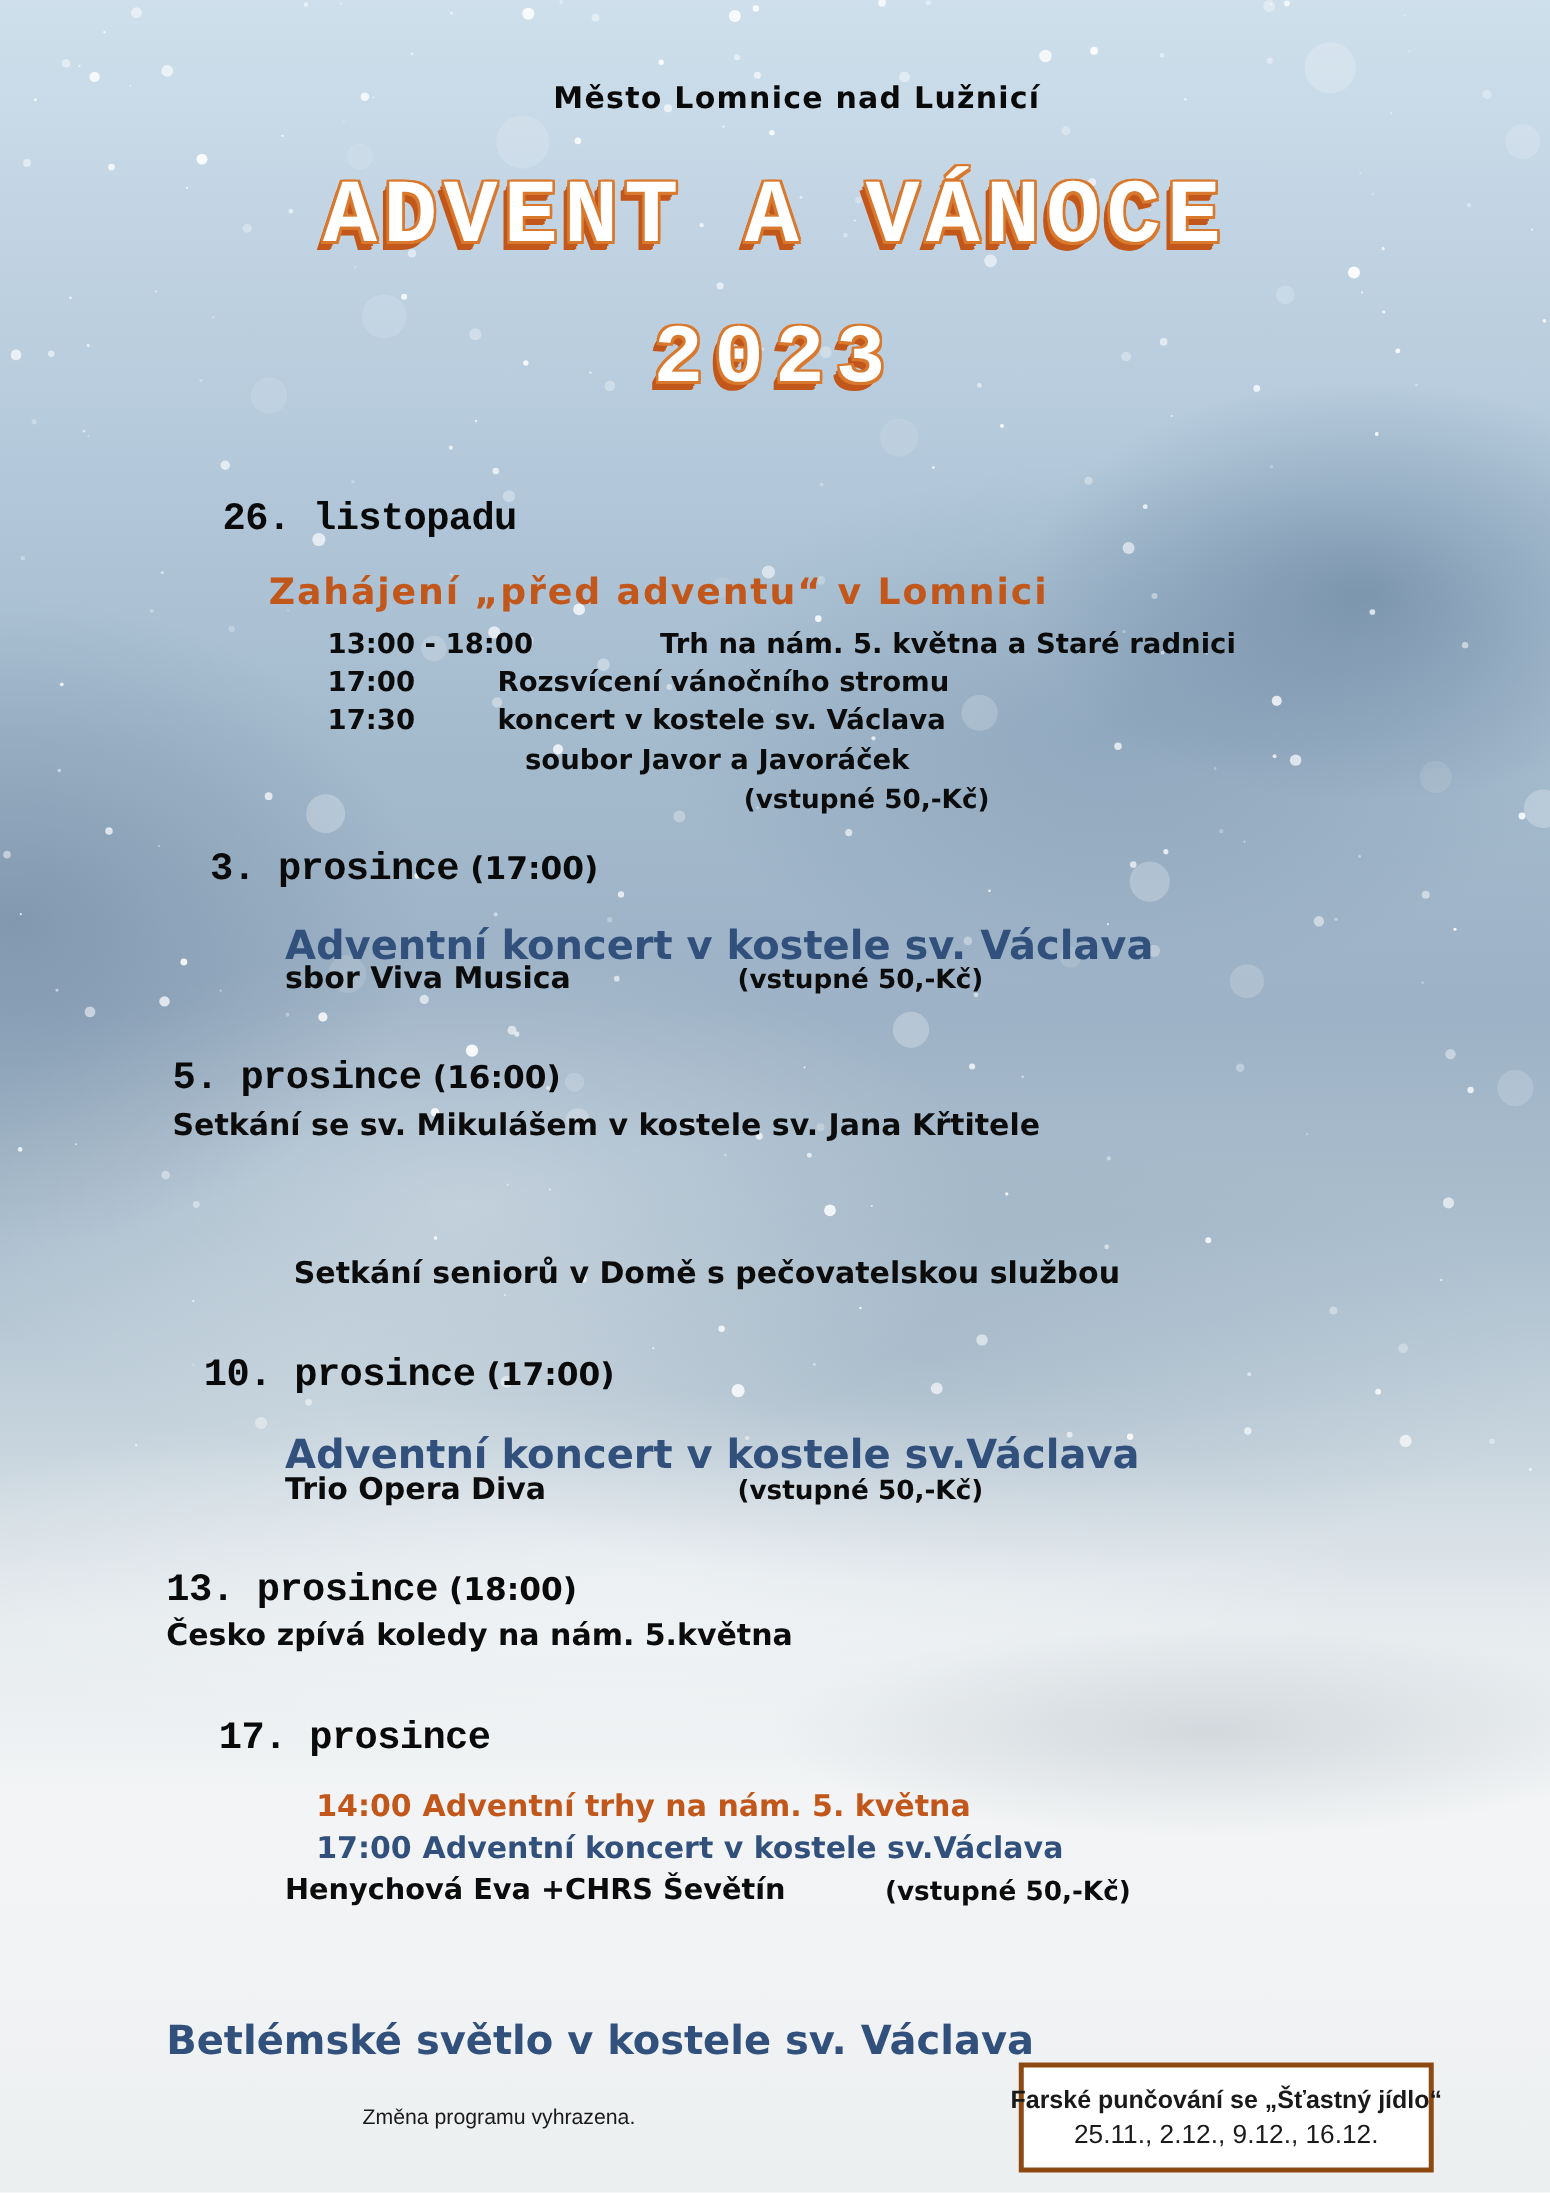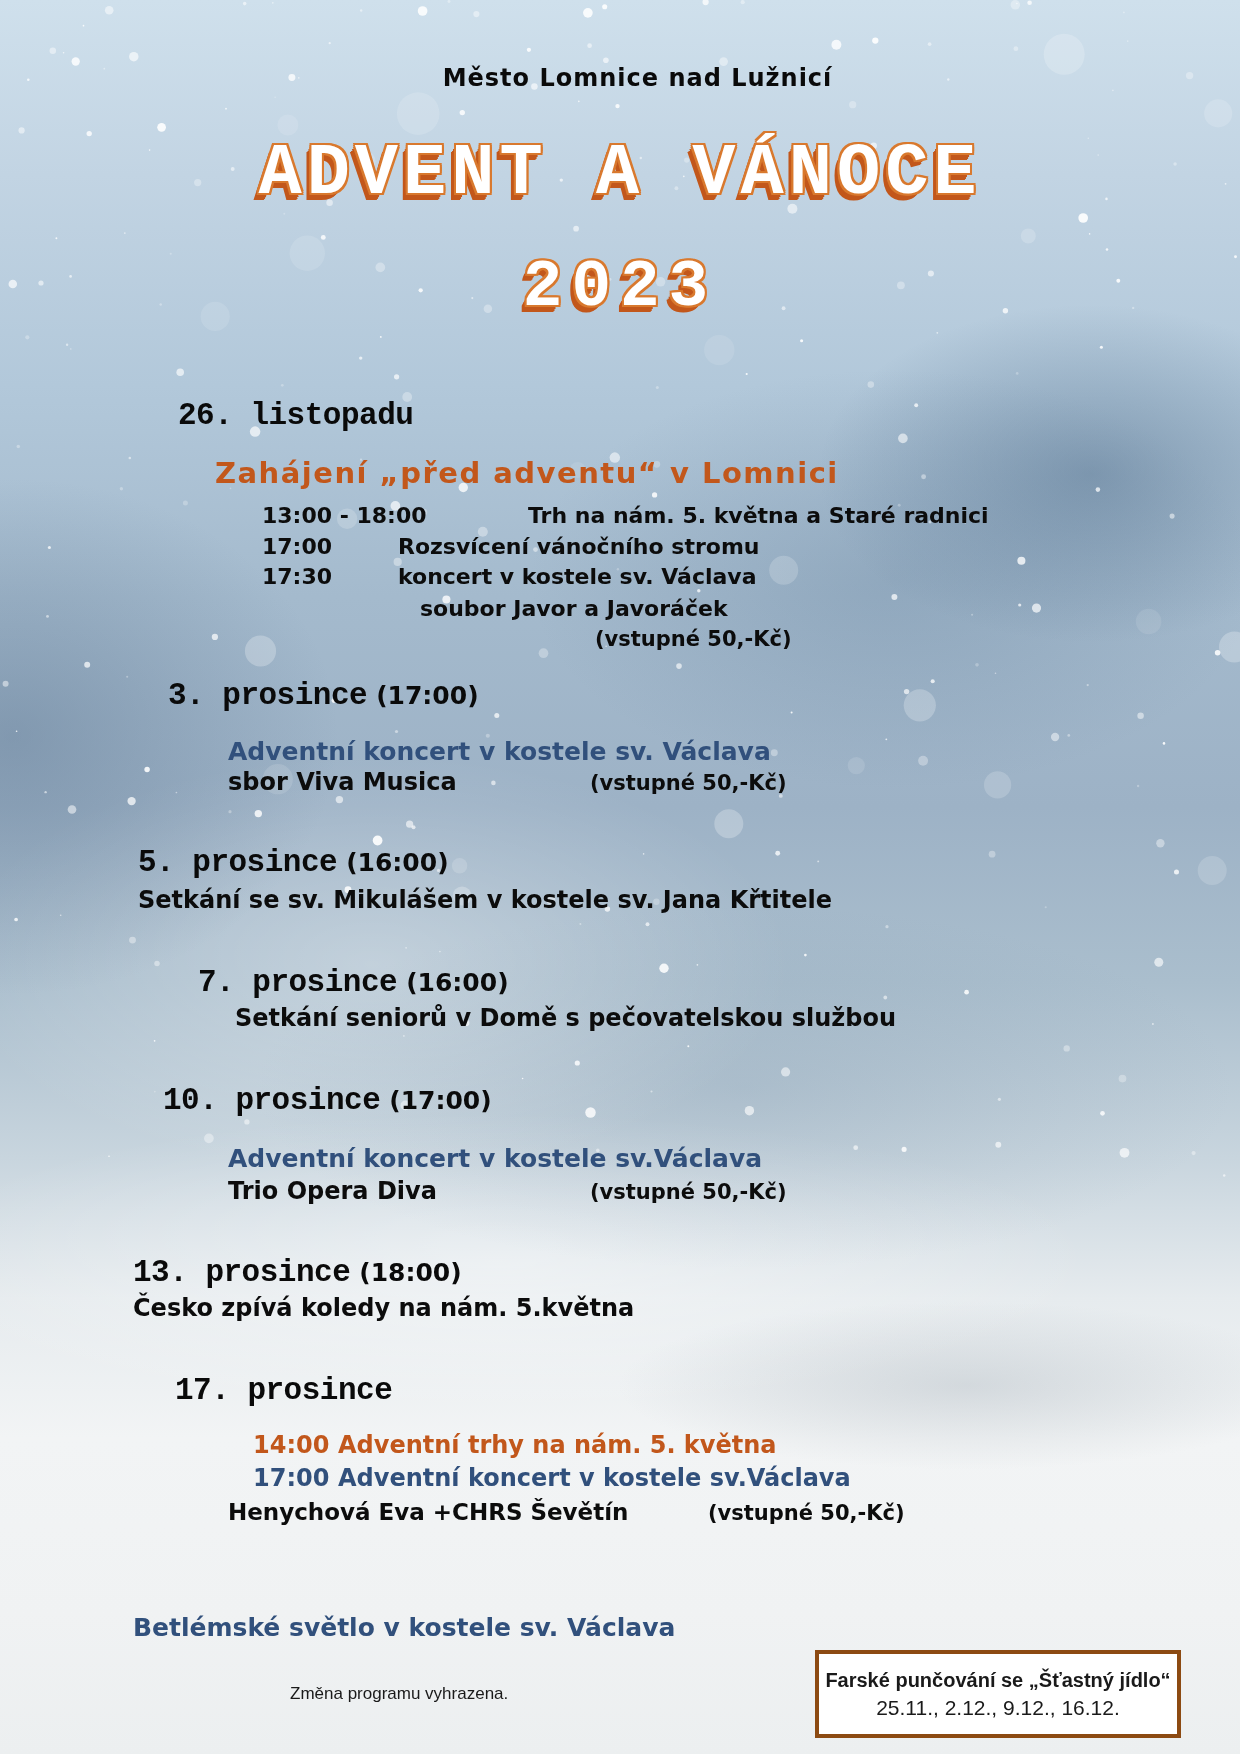--- a/index.html
+++ b/index.html
@@ -33,25 +33,25 @@
   .title1{top:133px;font-size:72px;}
   .title2{top:250px;font-size:66px;letter-spacing:9px;}
   .dateline{color:#0a0a0a;}
   .date{font-size:31px;font-weight:bold;letter-spacing:-0.5px;font-family:Liberation Mono, monospace;}
   .dtime{font-size:25px;font-weight:bold;margin-left:9px;}
   .heading-orange{font-size:29px;font-weight:bold;color:#c2571b;letter-spacing:1.5px;}
   .body{font-size:22px;font-weight:bold;color:#0c0c0c;}
   .body-lg{font-size:24px;font-weight:bold;color:#0c0c0c;}
   .navy{color:#31507c !important;}
   .orange{color:#c2571b !important;}
-  .venue{font-size:25px;font-weight:bold;color:#31507c;}
+  .venue{font-size:32px;font-weight:bold;color:#31507c;}
   .fee{font-size:21px;font-weight:bold;color:#0c0c0c;}
   .footer-note{top:1684px;left:290px;font-family:"Liberation Sans",sans-serif;font-size:17px;color:#1a1a1a;font-weight:normal;}
   .punch-box{
-    left:815px;top:1650px;width:366px;height:88px;box-sizing:border-box;
+    left:815px;top:1650px;width:332px;height:88px;box-sizing:border-box;
     background:#ffffff;border:4px solid #8c4a12;
     display:flex;flex-direction:column;align-items:center;justify-content:center;gap:4px;
     font-family:"Liberation Sans",sans-serif;color:#1a1a1a;
   }
   .punch-line1{font-size:20px;font-weight:bold;white-space:nowrap;}
   .punch-line2{font-size:21px;font-weight:normal;white-space:nowrap;}
 </style>
 </head>
 <body>
 
@@ -345,23 +345,20 @@
   </div>
   <div class="abs venue" style="left:228px;top:737px">Adventní koncert v kostele sv. Václava</div>
   <span class="abs body-lg" style="left:228px;top:768px">sbor Viva Musica</span>
   <span class="abs fee" style="left:590px;top:771px">(vstupné 50,-Kč)</span>
 
   <div class="abs dateline" style="left:138px;top:845px">
     <span class="date">5. prosince</span><span class="dtime">(16:00)</span>
   </div>
   <div class="abs body-lg" style="left:138px;top:886px">Setkání se sv. Mikulášem v kostele sv. Jana Křtitele</div>
 
-  <div class="abs dateline" style="left:198px;top:965px">
-    <span class="date">7. prosince</span><span class="dtime">(16:00)</span>
-  </div>
   <div class="abs body-lg" style="left:235px;top:1004px">Setkání seniorů v Domě s pečovatelskou službou</div>
 
   <div class="abs dateline" style="left:163px;top:1083px">
     <span class="date">10. prosince</span><span class="dtime">(17:00)</span>
   </div>
   <div class="abs venue" style="left:228px;top:1144px">Adventní koncert v kostele sv.Václava</div>
   <span class="abs body-lg" style="left:228px;top:1177px">Trio Opera Diva</span>
   <span class="abs fee" style="left:590px;top:1180px">(vstupné 50,-Kč)</span>
 
   <div class="abs dateline" style="left:133px;top:1255px">

